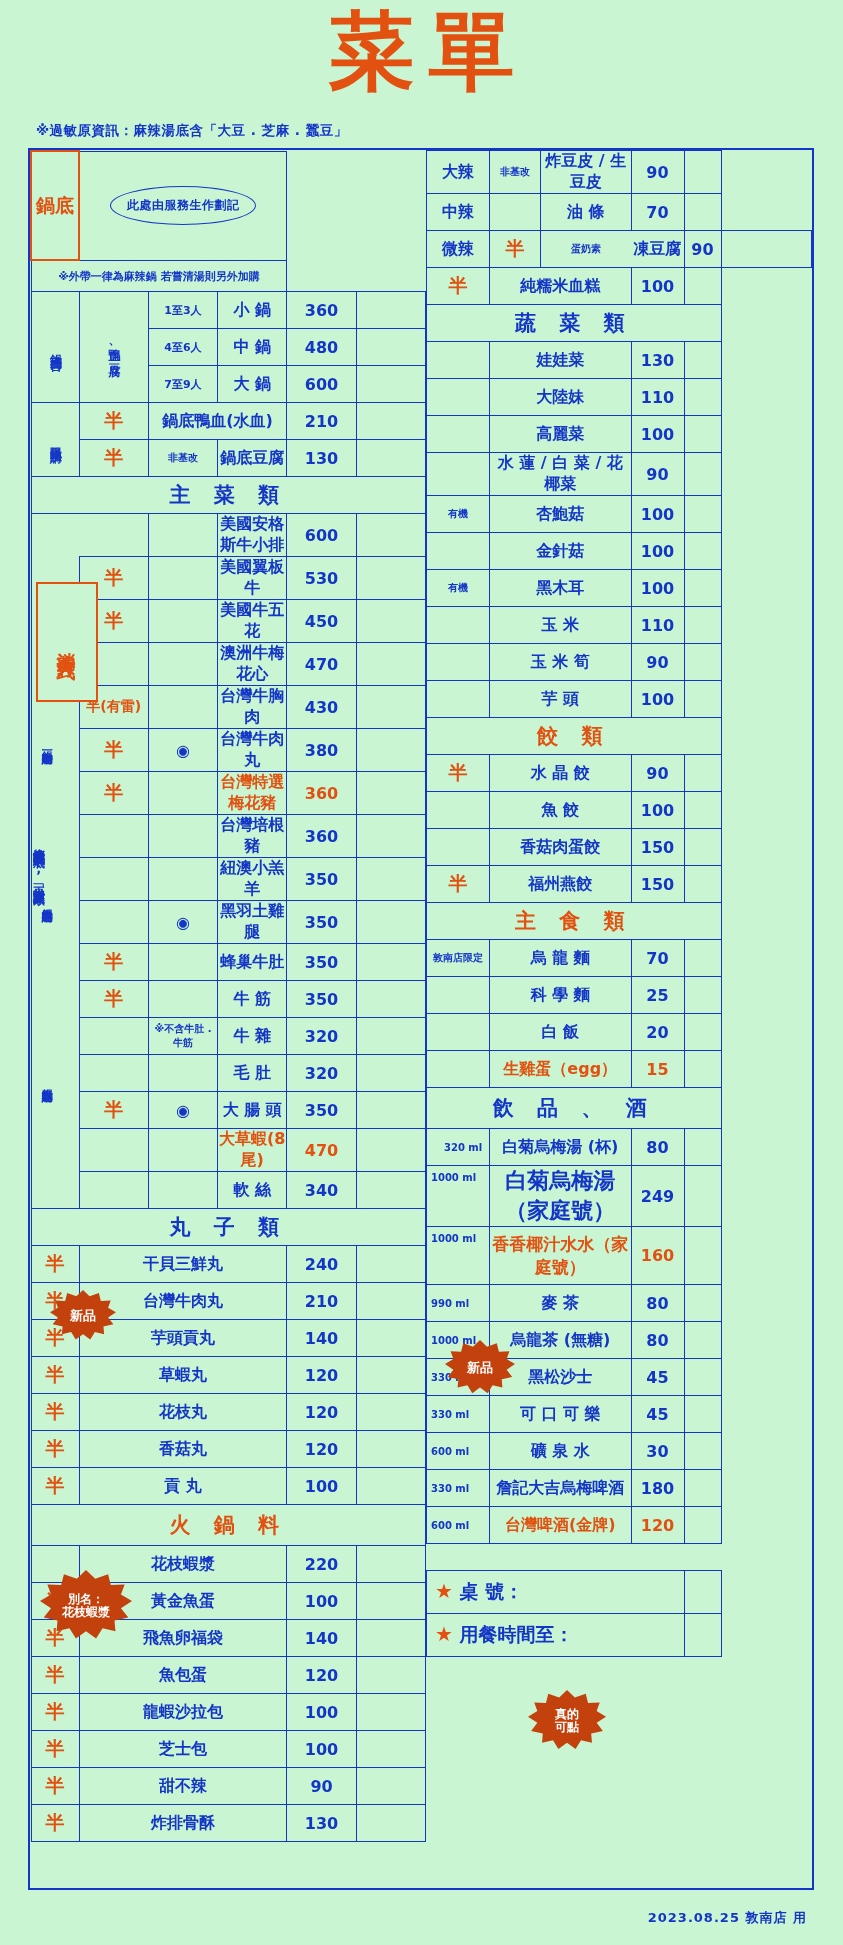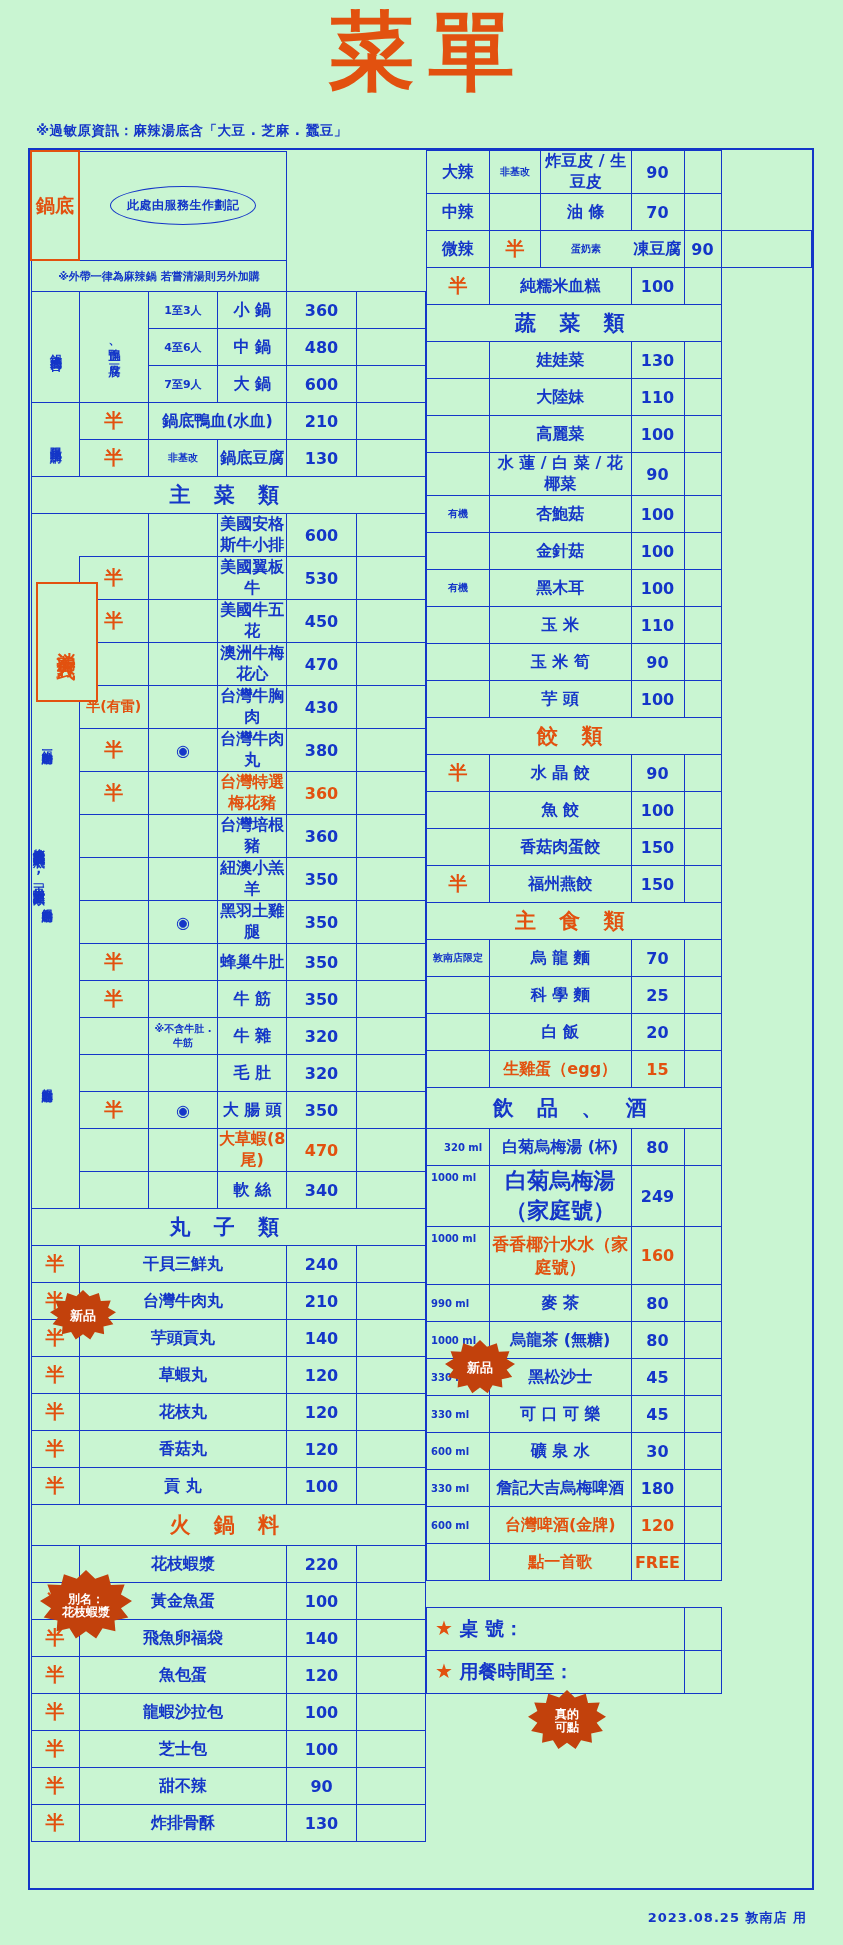--- a/index.html
+++ b/index.html
@@ -594,26 +594,20 @@
       <td colspan="2" class="namecol">詹記大吉烏梅啤酒</td>
       <td class="pricecol">180</td>
       <td class="endcol"></td>
     </tr>
     <tr>
       <td class="ml">600 ml</td>
       <td colspan="2" class="namecol orange">台灣啤酒(金牌)</td>
       <td class="pricecol orange">120</td>
       <td class="endcol"></td>
     </tr>
-    <tr>
-      <td class="ml"></td>
-      <td colspan="2" class="namecol orange">點一首歌</td>
-      <td class="pricecol orange">FREE</td>
-      <td class="endcol"></td>
-    </tr>
 
     <tr>
       <td colspan="5" class="noline" style="height:26px;background:#c9f5d2;border:none;"></td>
     </tr>
 
     <tr>
       <td colspan="4" class="leftalign" style="height:42px;font-size:19px;">
         <span class="star">★</span>
         <span>桌  號：</span>
       </td>

